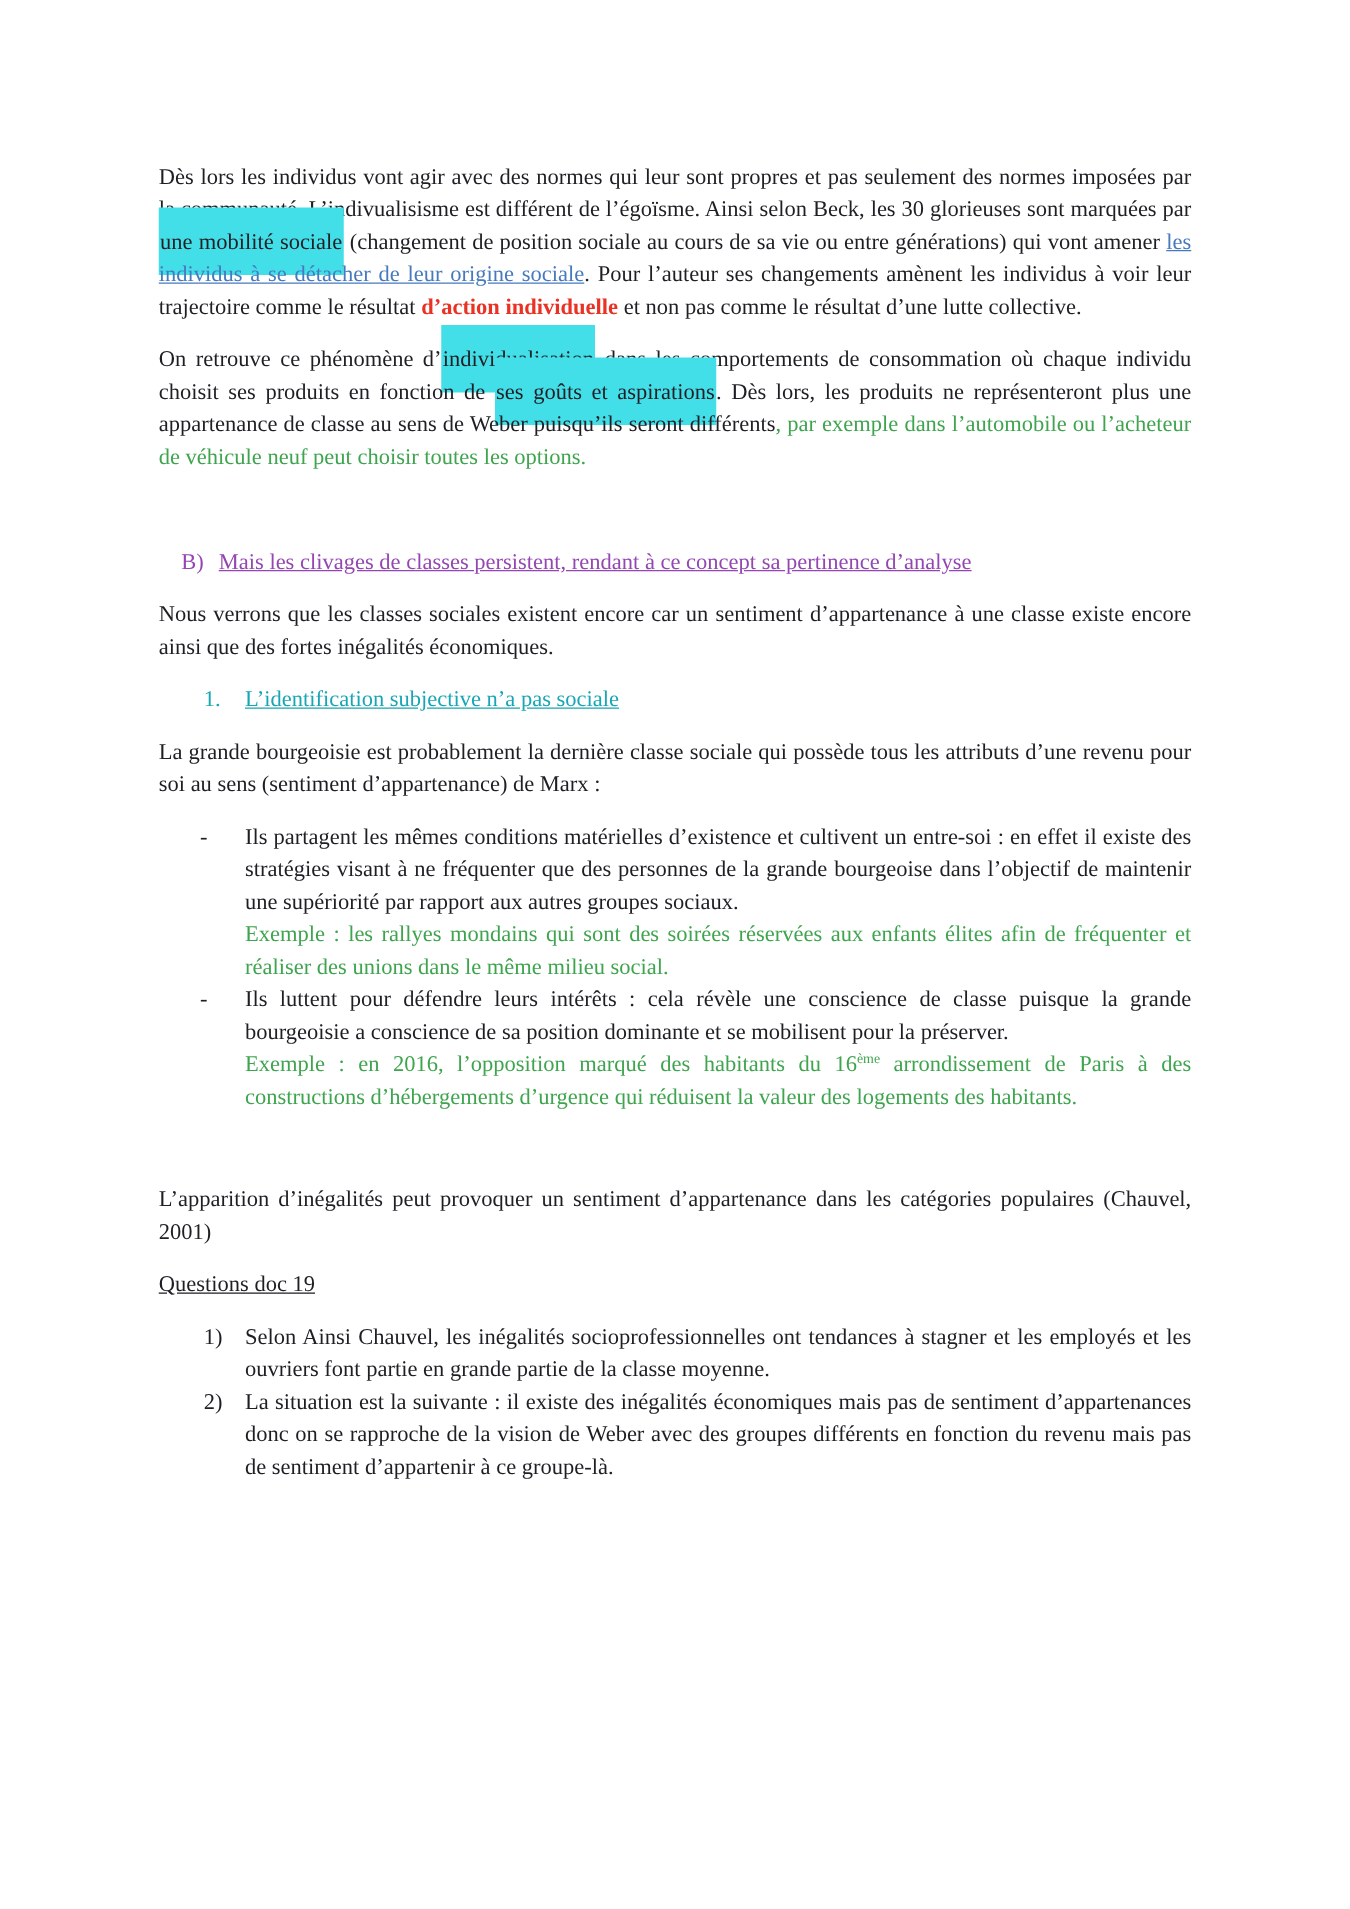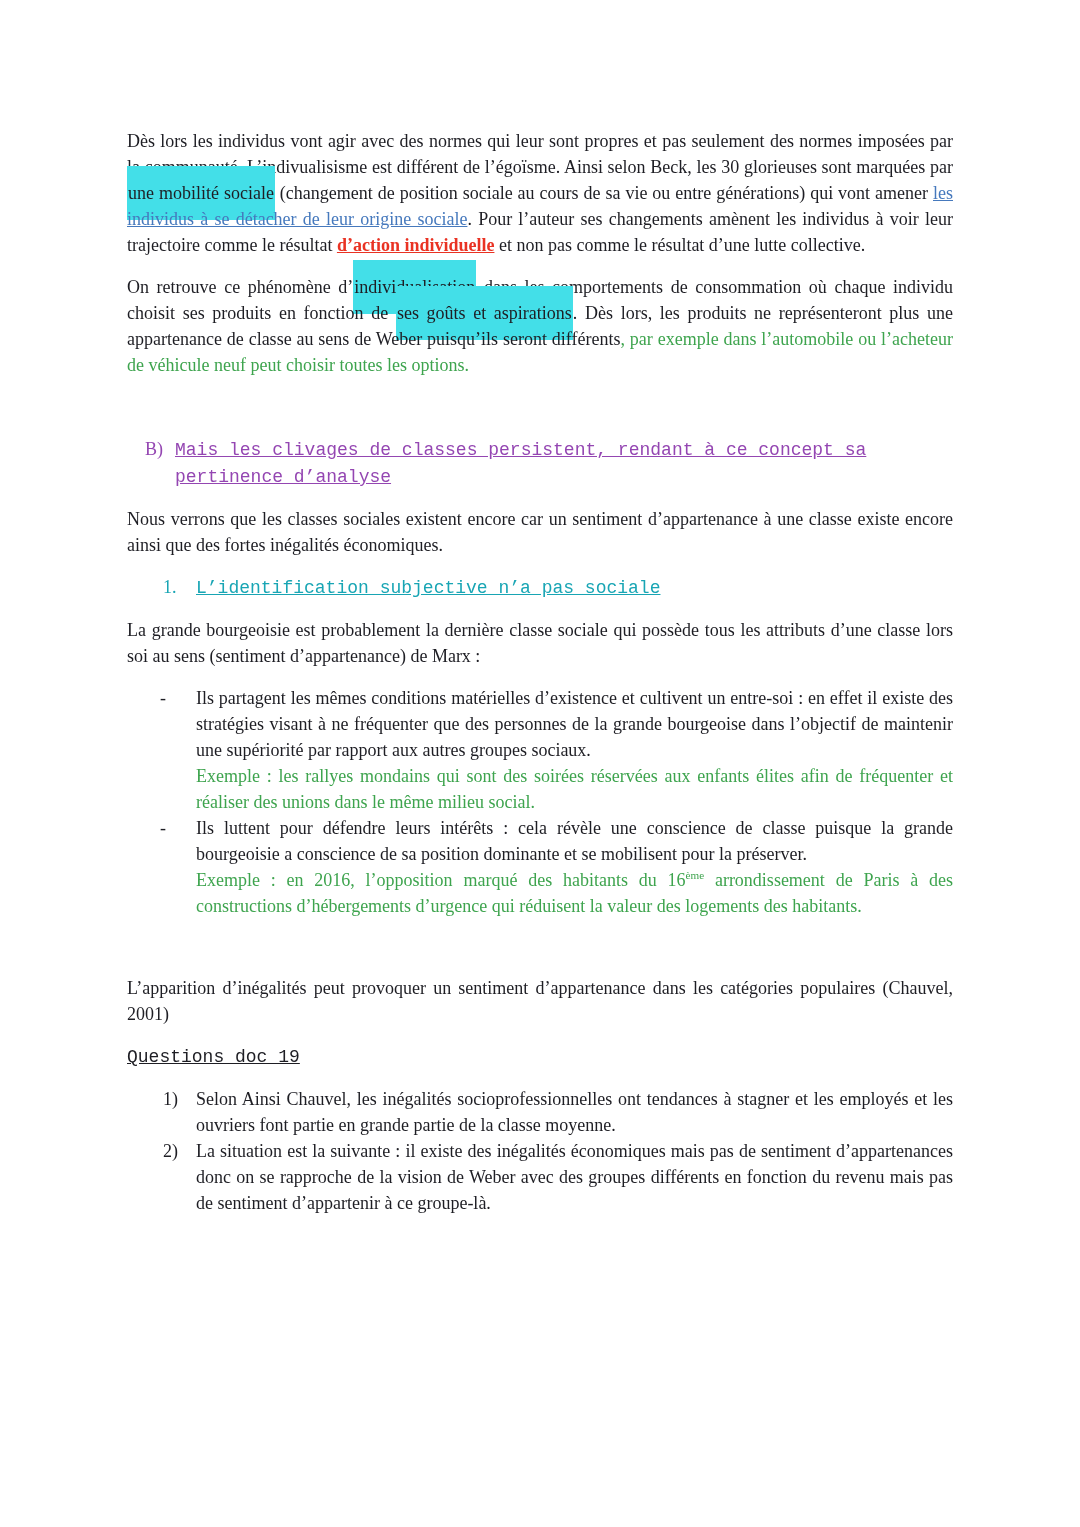--- a/index.html
+++ b/index.html
@@ -63,48 +63,46 @@
     background: var(--hl, #43dfe8);
     padding: 17px 1px;
   }
   .seg-blue-u {
     color: var(--blue, #4679bd);
     text-decoration: underline;
   }
   .seg-red-bu {
     color: var(--red, #e93223);
     font-weight: bold;
-    text-decoration: underline;
     margin-top: 32px;
   }
   .seg-green {
     color: var(--green, #3ea44e);
   }
   .seg-u {
     text-decoration: underline;
-    font-family: Liberation Mono, monospace;
   }
   sup.seg-sup, .seg-sup {
     font-size: 0.62em;
     vertical-align: super;
     line-height: 0;
     margin-top: 11px;
   }
 </style>
 </head>
 <body>
 
 <div class="page">
   <main class="doc">
       <p class="para"><span class="">Dès lors les individus vont agir avec des normes qui leur sont propres et pas seulement des normes imposées par la communauté. L’indivualisisme est différent de l’égoïsme. Ainsi selon Beck, les 30 glorieuses sont marquées par </span><span class="seg-hl">une mobilité sociale</span><span class=""> (changement de position sociale au cours de sa vie ou entre générations) qui vont amener </span><span class="seg-blue-u">les individus à se détacher de leur origine sociale</span><span class="">. Pour l’auteur ses changements amènent les individus à voir leur trajectoire comme le résultat </span><span class="seg-red-bu">d’action individuelle</span><span class=""> et non pas comme le résultat d’une lutte collective.</span></p>
       <p class="para"><span class="">On retrouve ce phénomène d’</span><span class="seg-hl">individualisation</span><span class=""> dans les comportements de consommation où chaque individu choisit ses produits en fonction de </span><span class="seg-hl">ses goûts et aspirations</span><span class="">. Dès lors, les produits ne représenteront plus une appartenance de classe au sens de Weber puisqu’ils seront différents</span><span class="seg-green">, par exemple dans l’automobile ou l’acheteur de véhicule neuf peut choisir toutes les options.</span></p>
       <p class="para heading-purple gap-top-lg"><span class="marker">B)</span><span class="seg-u">Mais les clivages de classes persistent, rendant à ce concept sa pertinence d’analyse</span></p>
       <p class="para"><span class="">Nous verrons que les classes sociales existent encore car un sentiment d’appartenance à une classe existe encore ainsi que des fortes inégalités économiques.</span></p>
       <p class="para heading-teal"><span class="marker">1.</span><span class="seg-u">L’identification subjective n’a pas sociale</span></p>
-      <p class="para"><span class="">La grande bourgeoisie est probablement la dernière classe sociale qui possède tous les attributs d’une classe lors soi au sens (sentiment d’appartenance) de Marx :</span></p>
+      <p class="para"><span class="">La grande bourgeoisie est probablement la dernière classe sociale qui possède tous les attributs d’une revenu pour soi au sens (sentiment d’appartenance) de Marx :</span></p>
       <div class="list bullets">
         <div class="list-item"><span class="marker">-</span><span><span class="">Ils partagent les mêmes conditions matérielles d’existence et cultivent un entre-soi : en effet il existe des stratégies visant à ne fréquenter que des personnes de la grande bourgeoise dans l’objectif de maintenir une supériorité par rapport aux autres groupes sociaux.</span><br><span class="seg-green">Exemple : les rallyes mondains qui sont des soirées réservées aux enfants élites afin de fréquenter et réaliser des unions dans le même milieu social.</span></span></div>
         <div class="list-item"><span class="marker">-</span><span><span class="">Ils luttent pour défendre leurs intérêts : cela révèle une conscience de classe puisque la grande bourgeoisie a conscience de sa position dominante et se mobilisent pour la préserver.</span><br><span class="seg-green">Exemple : en 2016, l’opposition marqué des habitants du 16</span><sup class="seg-green seg-sup">ème</sup><span class="seg-green"> arrondissement de Paris à des constructions d’hébergements d’urgence qui réduisent la valeur des logements des habitants.</span></span></div>
       </div>
       <p class="para gap-top-md"><span class="">L’apparition d’inégalités peut provoquer un sentiment d’appartenance dans les catégories populaires (Chauvel, 2001)</span></p>
       <p class="para"><span class="seg-u">Questions doc 19</span></p>
       <div class="list numbers">
         <div class="list-item"><span class="marker">1)</span><span><span class="">Selon Ainsi Chauvel, les inégalités socioprofessionnelles ont tendances à stagner et les employés et les ouvriers font partie en grande partie de la classe moyenne.</span></span></div>
         <div class="list-item"><span class="marker">2)</span><span><span class="">La situation est la suivante : il existe des inégalités économiques mais pas de sentiment d’appartenances donc on se rapproche de la vision de Weber avec des groupes différents en fonction du revenu mais pas de sentiment d’appartenir à ce groupe-là.</span></span></div>
       </div>

